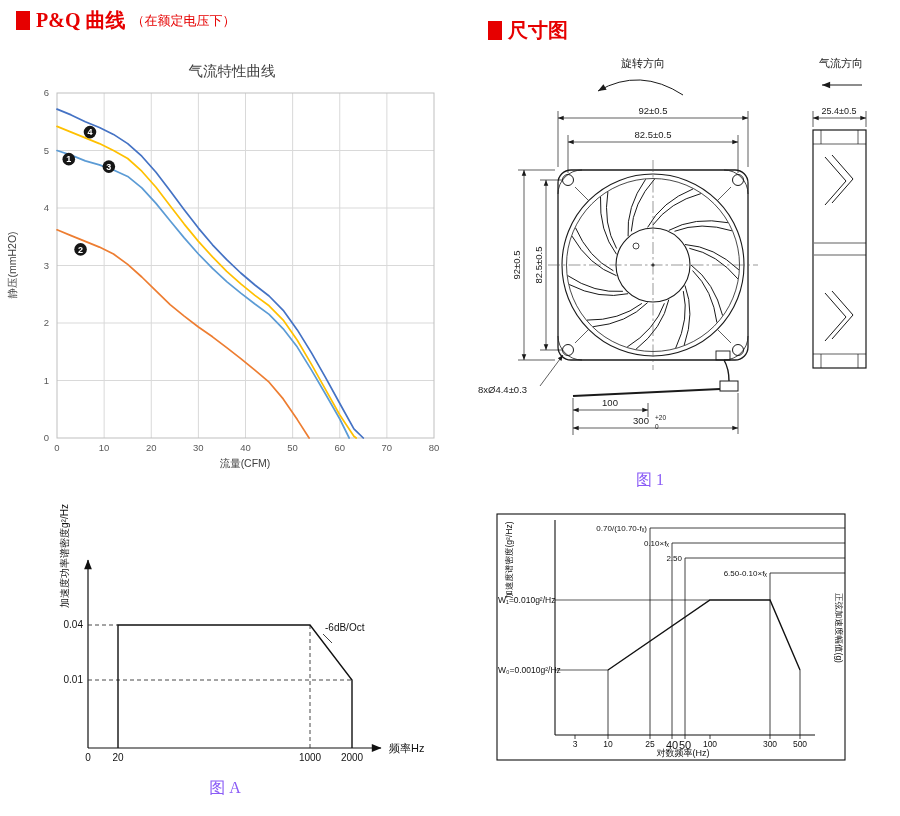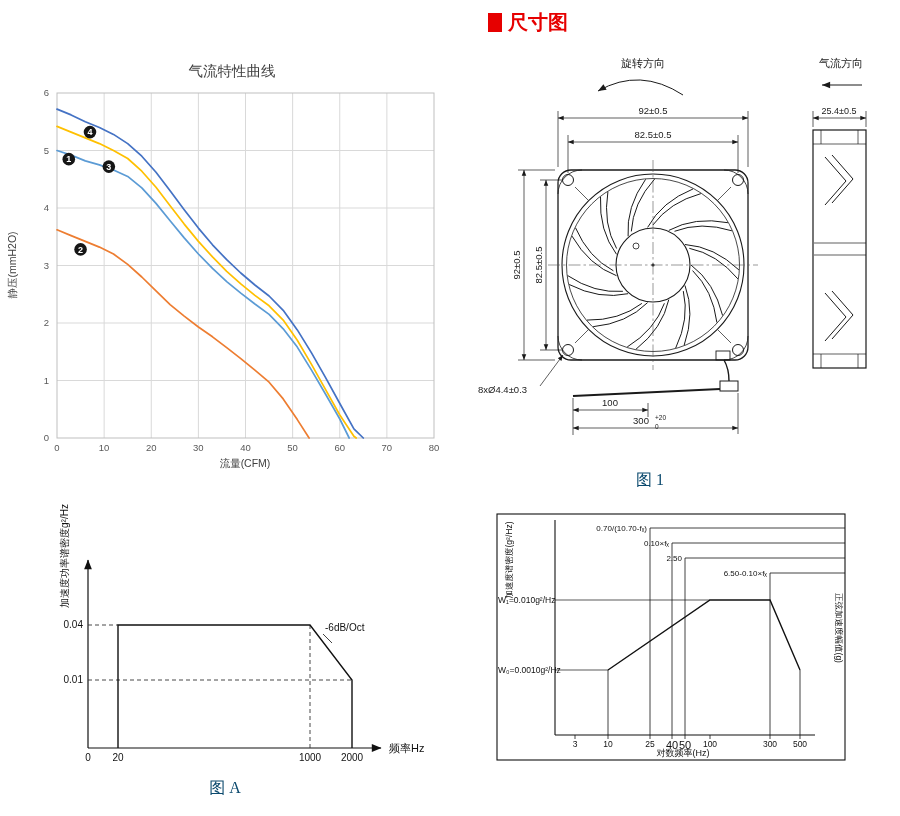--- a/index.html
+++ b/index.html
@@ -4,30 +4,35 @@
 <style>
   html,body{margin:0;padding:0;background:#fff;}
   .page{position:relative;width:900px;height:816px;background:#ffffff;overflow:hidden;
         font-family:"Liberation Sans",sans-serif;}
   .sec-header{position:absolute;display:flex;align-items:flex-end;gap:6px;color:#e60000;
         font-family:"Liberation Serif",serif;}
   .sec-header .sq{width:14px;height:19px;background:#e60000;flex:0 0 auto;}
   .sec-header .t{font-size:20px;font-weight:bold;line-height:1.0;}
   .sec-header .s{font-size:13px;line-height:1.2;padding-bottom:1px;}
   .caption{position:absolute;width:120px;text-align:center;font-family:"Liberation Serif",serif;
-        font-size:16px;color:#0c4a6e;}
+        font-size:16px;color:#8b5cf6;}
   svg{position:absolute;overflow:visible;}
   svg text{font-family:"Liberation Sans",sans-serif;}
 </style>
 </head>
 <body>
 
 <div class="page">
 
-  <div class="sec-header" style="left:488px;top:12px;">
+  <div class="sec-header" style="left:16px;top:10px;">
+    <span class="sq"></span>
+    <span class="t">P&amp;Q 曲线</span>
+    <span class="s">（在额定电压下）</span>
+  </div>
+  <div class="sec-header" style="left:488px;top:20px;">
     <span class="sq"></span>
     <span class="t">尺寸图</span>
   </div>
 
   <svg id="pq-svg" viewBox="0 0 460 430" style="left:2px;top:48px;width:460px;height:430px;">
     <text x="230" y="28" text-anchor="middle" font-size="14.5" fill="#404040">气流特性曲线</text>
     <g id="pq-grid" stroke="#d9d9d9" stroke-width="1">
         <line x1="102.125" y1="45" x2="102.125" y2="390"></line>
         <line x1="149.25" y1="45" x2="149.25" y2="390"></line>
         <line x1="196.375" y1="45" x2="196.375" y2="390"></line>

